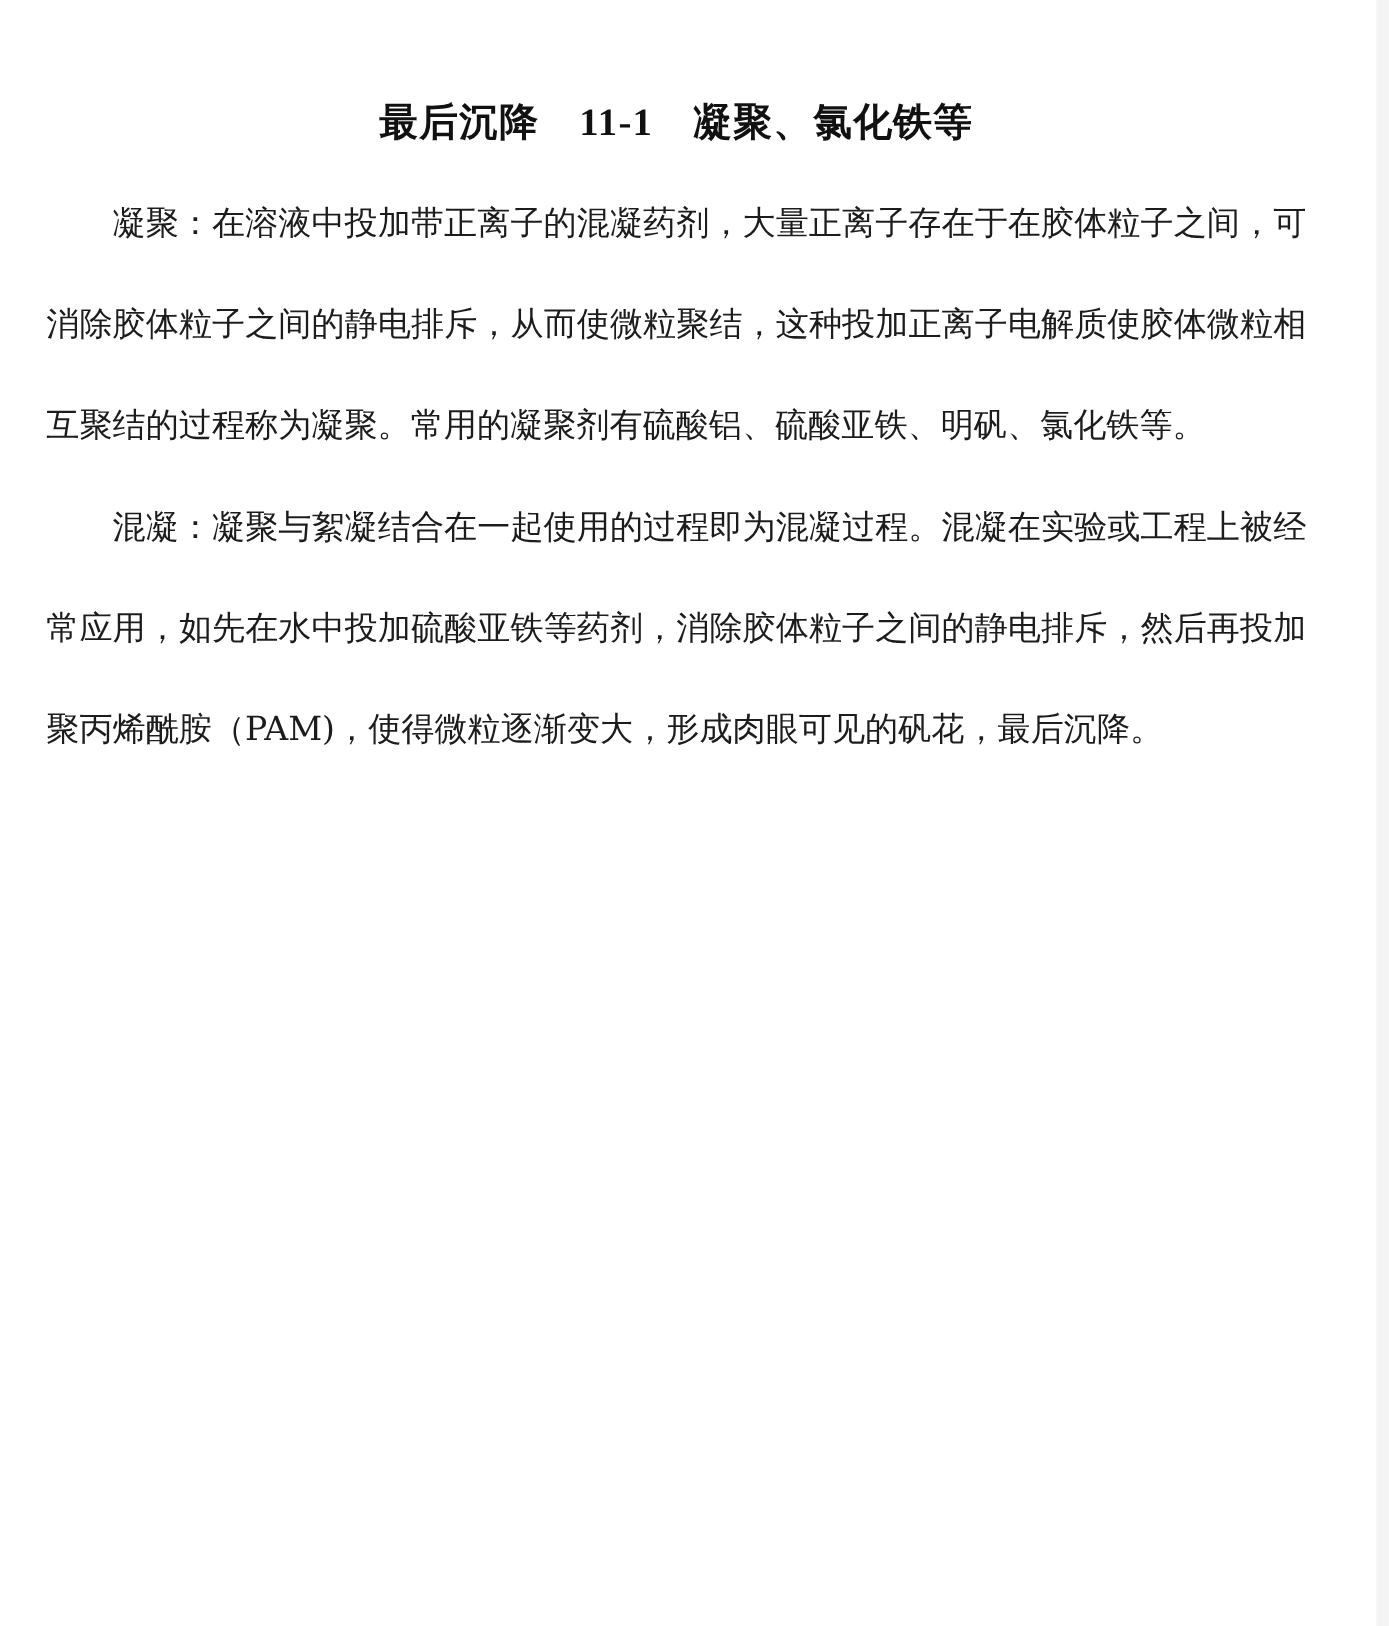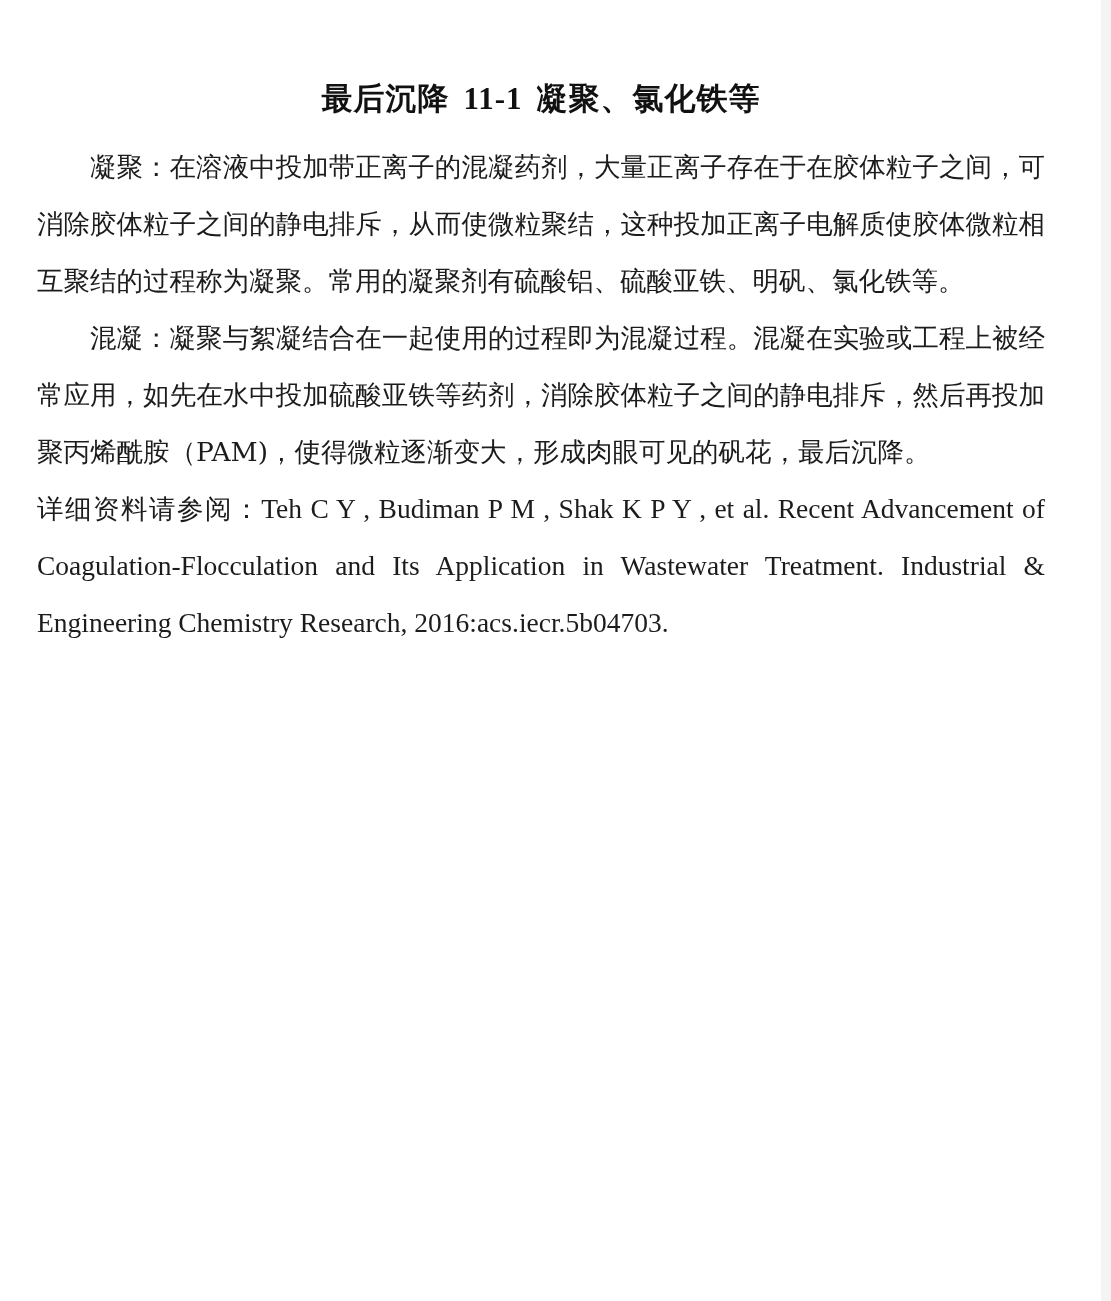--- a/index.html
+++ b/index.html
@@ -40,29 +40,29 @@
       font-size: 31px;
       font-weight: bold;
       letter-spacing: 1px;
       line-height: 44px;
       color: #111;
       white-space: pre;
     }
     .title .num {
       font-family: "Liberation Serif", serif;
       font-weight: bold;
-      margin: 0 14px;
+      margin: 0 32px;
     }
     .content {
       position: absolute;
       left: 37px;
       top: 138px;
       width: 1008px;
       font-size: 26.5px;
-      line-height: 57px;
+      line-height: 81px;
       text-align: justify;
       text-justify: inter-character;
       color: #1c1c1c;
     }
     .para {
       margin: 0;
       text-indent: 2em;
     }
     .para-ref {
       margin: 0;
@@ -75,17 +75,16 @@
   </style>
 </head>
 <body>
 
 <div class="page">
   <div class="title"><span>最后沉降</span><span class="num">11-1</span><span>凝聚、氯化铁等</span></div>
 
   <div class="content">
     <p class="para">凝聚：在溶液中投加带正离子的混凝药剂，大量正离子存在于在胶体粒子之间，可消除胶体粒子之间的静电排斥，从而使微粒聚结，这种投加正离子电解质使胶体微粒相互聚结的过程称为凝聚。常用的凝聚剂有硫酸铝、硫酸亚铁、明矾、氯化铁等。</p>
     <p class="para">混凝：凝聚与絮凝结合在一起使用的过程即为混凝过程。混凝在实验或工程上被经常应用，如先在水中投加硫酸亚铁等药剂，消除胶体粒子之间的静电排斥，然后再投加聚丙烯酰胺（PAM)，使得微粒逐渐变大，形成肉眼可见的矾花，最后沉降。</p>
-    <p class="para-ref"><span>详细资料请参阅：</span><span class="latin">Teh C Y , Budiman P M , Shak K P Y , et al. Recent Advancement of Coagulation-Flocculation and Its Application in Wastewater Treatment. Industrial &amp; Engineering Chemistry Research, 2016:acs.iecr.5b04703.</span></p>
   </div>
 </div>
 
 <div class="right-strip"></div>
 
 </body></html>

